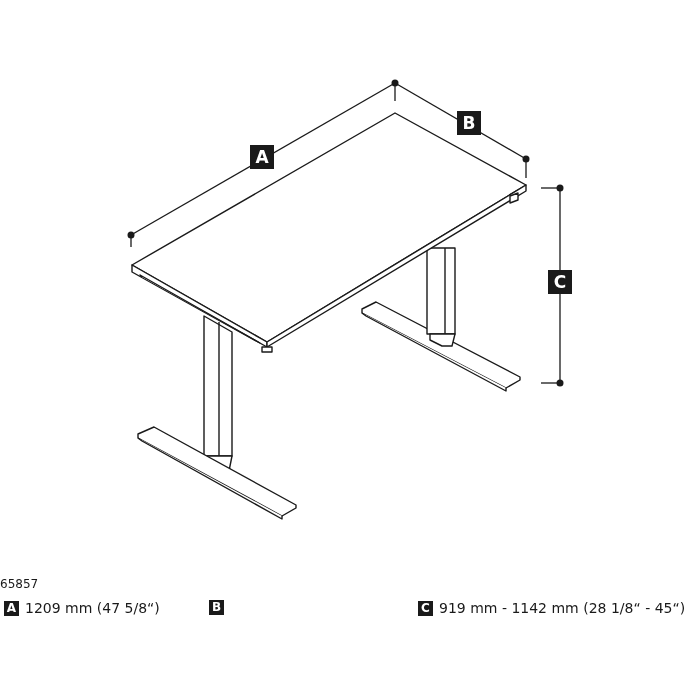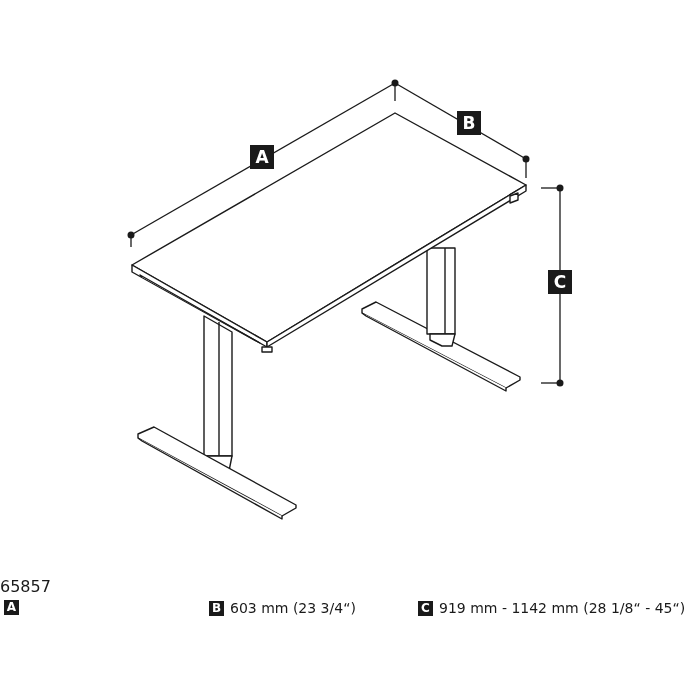--- a/index.html
+++ b/index.html
@@ -3,21 +3,21 @@
 <meta charset="utf-8">
 <style>
   html, body { margin: 0; padding: 0; background: #ffffff; }
   body { width: 700px; height: 700px; position: relative; overflow: hidden; font-family: "DejaVu Sans", sans-serif; color: #1a1a1a; }
   #drawing { position: absolute; left: 0; top: 0; width: 700px; height: 700px; }
   .lbl-box { fill: #1a1a1a; }
   .lbl-text { fill: #ffffff; font-family: "DejaVu Sans", sans-serif; font-weight: bold; font-size: 17px; text-anchor: middle; dominant-baseline: central; }
   .ln { stroke: #1a1a1a; stroke-width: 1.4; fill: #ffffff; stroke-linejoin: round; }
   .dim { stroke: #1a1a1a; stroke-width: 1.3; fill: none; }
   .dot { fill: #1a1a1a; }
-  .model { position: absolute; left: 0; top: 577px; font-size: 16px; }
+  .model { position: absolute; left: 0; top: 577px; font-size: 12px; }
   .spec { position: absolute; top: 600px; font-size: 14px; display: flex; align-items: center; white-space: nowrap; }
   .spec .badge { display: inline-block; width: 15px; height: 15px; background: #1a1a1a; color: #fff; font-weight: bold; font-size: 12px; line-height: 15px; text-align: center; margin-right: 6px; }
 </style>
 </head>
 <body>
 
 <svg id="drawing" viewBox="0 0 700 700" xmlns="http://www.w3.org/2000/svg">
 
   <g>
     <polygon class="ln" points="362,309 376,302 520,377 520,380 506,388 362,313"></polygon>
@@ -76,21 +76,21 @@
     <circle class="dot" cx="560" cy="383" r="3.5"></circle>
     <rect class="lbl-box" x="548" y="270" width="24" height="24"></rect>
     <text class="lbl-text" x="560" y="282">C</text>
   </g>
 </svg>
 
 <div class="model">65857</div>
 
 <div class="spec" style="left:4px;">
   <span class="badge">A</span>
+  <span>1209 mm (47 5/8“)</span>
 </div>
 <div class="spec" style="left:209px;">
   <span class="badge">B</span>
-  <span>603 mm (23 3/4“)</span>
 </div>
 <div class="spec" style="left:418px;">
   <span class="badge">C</span>
   <span>919 mm - 1142 mm (28 1/8“ - 45“)</span>
 </div>
 
 </body></html>

